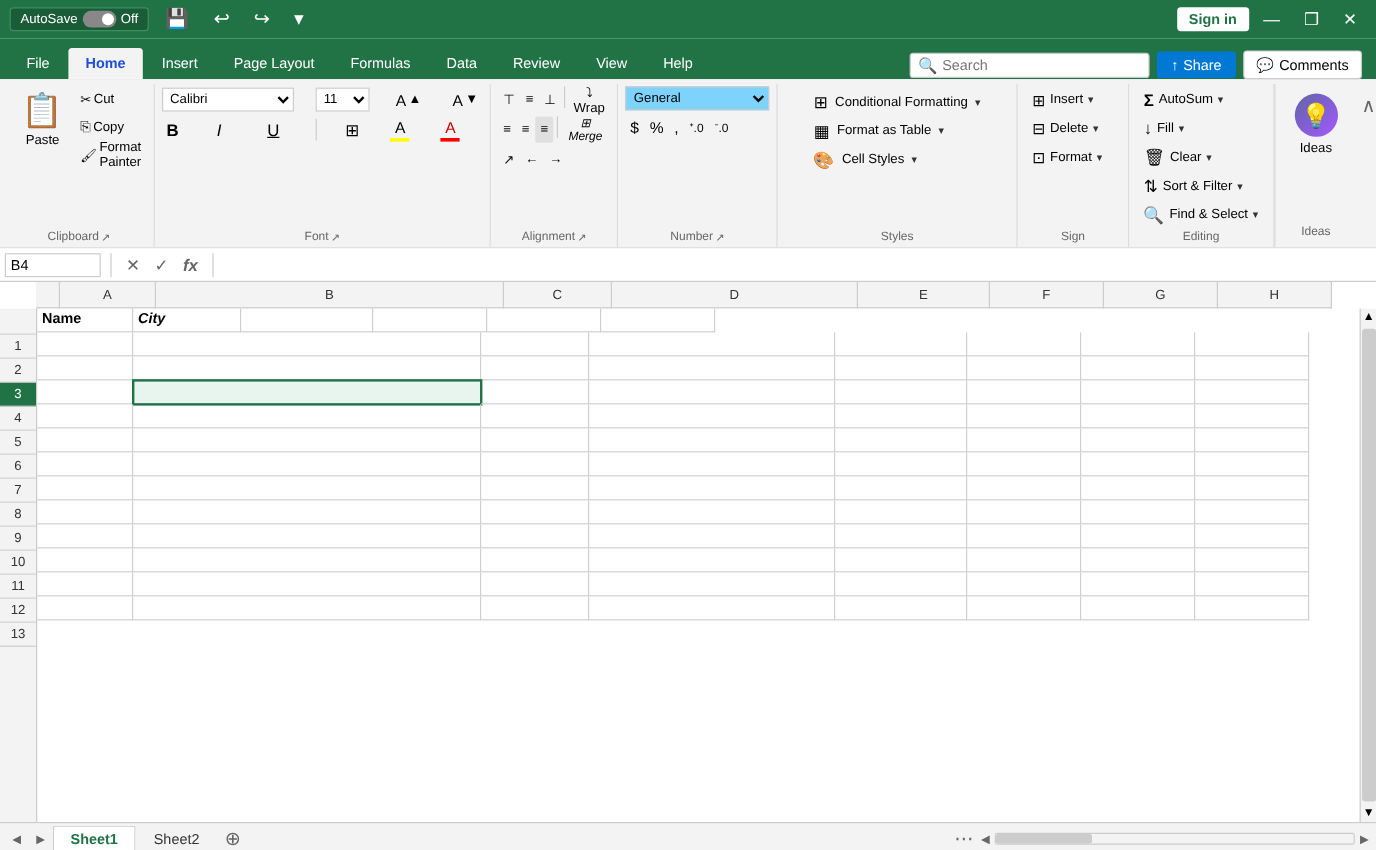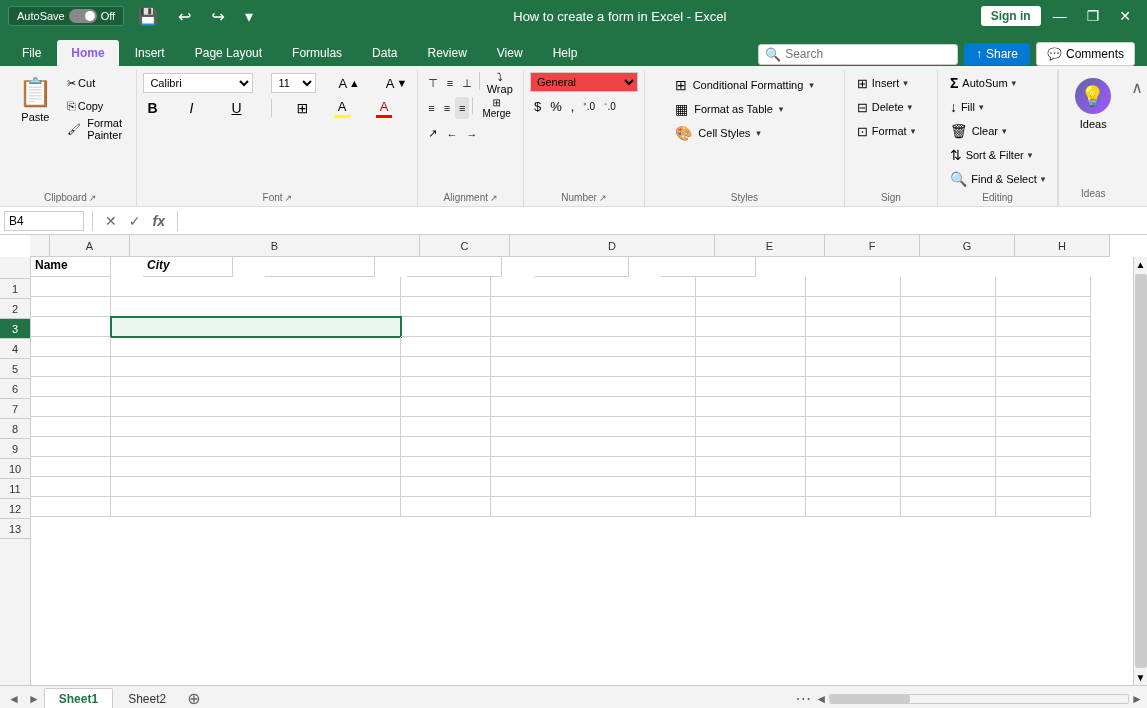--- a/index.html
+++ b/index.html
@@ -86,21 +86,21 @@
       color: white;
       padding: 6px 14px;
       cursor: pointer;
       font-size: 12px;
       border-radius: 3px 3px 0 0;
       border: none;
       background: transparent;
     }
     .ribbon-tab.active {
       background: #f3f3f3;
-      color: #8b5cf6;
+      color: #1d4ed8;
       font-weight: 600;
     }
     .ribbon-right { margin-left: auto; display: flex; align-items: center; gap: 4px; }
     .search-box {
       display: flex;
       align-items: center;
       background: white;
       border: 1px solid #ccc;
       border-radius: 3px;
       padding: 2px 6px;
@@ -431,23 +431,20 @@
   <div class="title-bar-left">
     <button class="autosave-btn">
       <span>AutoSave</span>
       <span class="toggle-off"></span>
       <span>Off</span>
     </button>
     <button class="title-icon-btn">💾</button>
     <button class="title-icon-btn">↩</button>
     <button class="title-icon-btn">↪</button>
     <button class="title-icon-btn">▾</button>
-  </div>
-  <div class="title-bar-center">
-    <span>How to create a form in Excel - Excel</span>
   </div>
   <div class="title-bar-right">
     <button class="signin-btn">Sign in</button>
     <button class="win-btn">—</button>
     <button class="win-btn">❐</button>
     <button class="win-btn close">✕</button>
   </div>
 </div>
 
 <div class="ribbon-tabs" style="height:34px;">
@@ -552,38 +549,38 @@
         <button class="ribbon-btn-small">≡</button>
         <button class="ribbon-btn-small">⊥</button>
         <span style="width:1px;height:18px;background:#ccc;margin:0 2px;"></span>
         <button class="ribbon-btn-small" style="font-size:11px;">⤵ Wrap</button>
       </div>
       <div class="align-row">
         <button class="ribbon-btn-small">≡</button>
         <button class="ribbon-btn-small">≡</button>
         <button class="ribbon-btn-small" style="background:#e0e0e0;">≡</button>
         <span style="width:1px;height:18px;background:#ccc;margin:0 2px;"></span>
-        <button class="ribbon-btn-small" style="font-size:10px;">⊞ Merge</button>
+        <button class="ribbon-btn-small" style="font-size:10px;font-style:italic;">⊞ Merge</button>
       </div>
       <div class="align-row">
         <button class="ribbon-btn-small">↗</button>
         <button class="ribbon-btn-small">←</button>
         <button class="ribbon-btn-small">→</button>
       </div>
     </div>
     <div class="ribbon-group-label">
       <span>Alignment</span>
       <span style="font-size:9px;cursor:pointer;">↗</span>
     </div>
   </div>
 
   <div class="ribbon-group">
     <div class="ribbon-group-content" style="flex-direction:column; gap:3px;">
       <div>
-        <select style="width:108px; font-size:11px; padding:2px; border:1px solid #ccc; background:#ef4444;">
+        <select style="width:120px; font-size:11px; padding:2px; border:1px solid #ccc; background:#7dd3fc;">
           <option>General</option>
         </select>
       </div>
       <div class="align-row">
         <button class="ribbon-btn-small" style="font-size:13px;">$</button>
         <button class="ribbon-btn-small" style="font-size:13px;">%</button>
         <button class="ribbon-btn-small" style="font-size:13px;">,</button>
         <button class="ribbon-btn-small" style="font-size:10px;">⁺.0</button>
         <button class="ribbon-btn-small" style="font-size:10px;">⁻.0</button>
       </div>
@@ -725,21 +722,21 @@
       <div class="row-header">8</div>
       <div class="row-header">9</div>
       <div class="row-header">10</div>
       <div class="row-header">11</div>
       <div class="row-header">12</div>
       <div class="row-header">13</div>
     </div>
 
     <div style="flex:1; overflow:auto; position:relative;">
 
-      <div style="display:flex;gap:32px;">
+      <div style="display:flex;">
         <div class="cell header-cell" style="width:80px; min-width:80px;">Name</div>
         <div class="cell header-cell" style="width:90px; min-width:90px;font-style:italic;">City</div>
         <div class="cell" style="width:110px; min-width:110px;"></div>
         <div class="cell" style="width:95px; min-width:95px;"></div>
         <div class="cell" style="width:95px; min-width:95px;"></div>
         <div class="cell" style="width:95px; min-width:95px;"></div>
       </div>
 
       <div style="display:flex;">
         <div class="cell" style="width:80px; min-width:80px;"></div>

